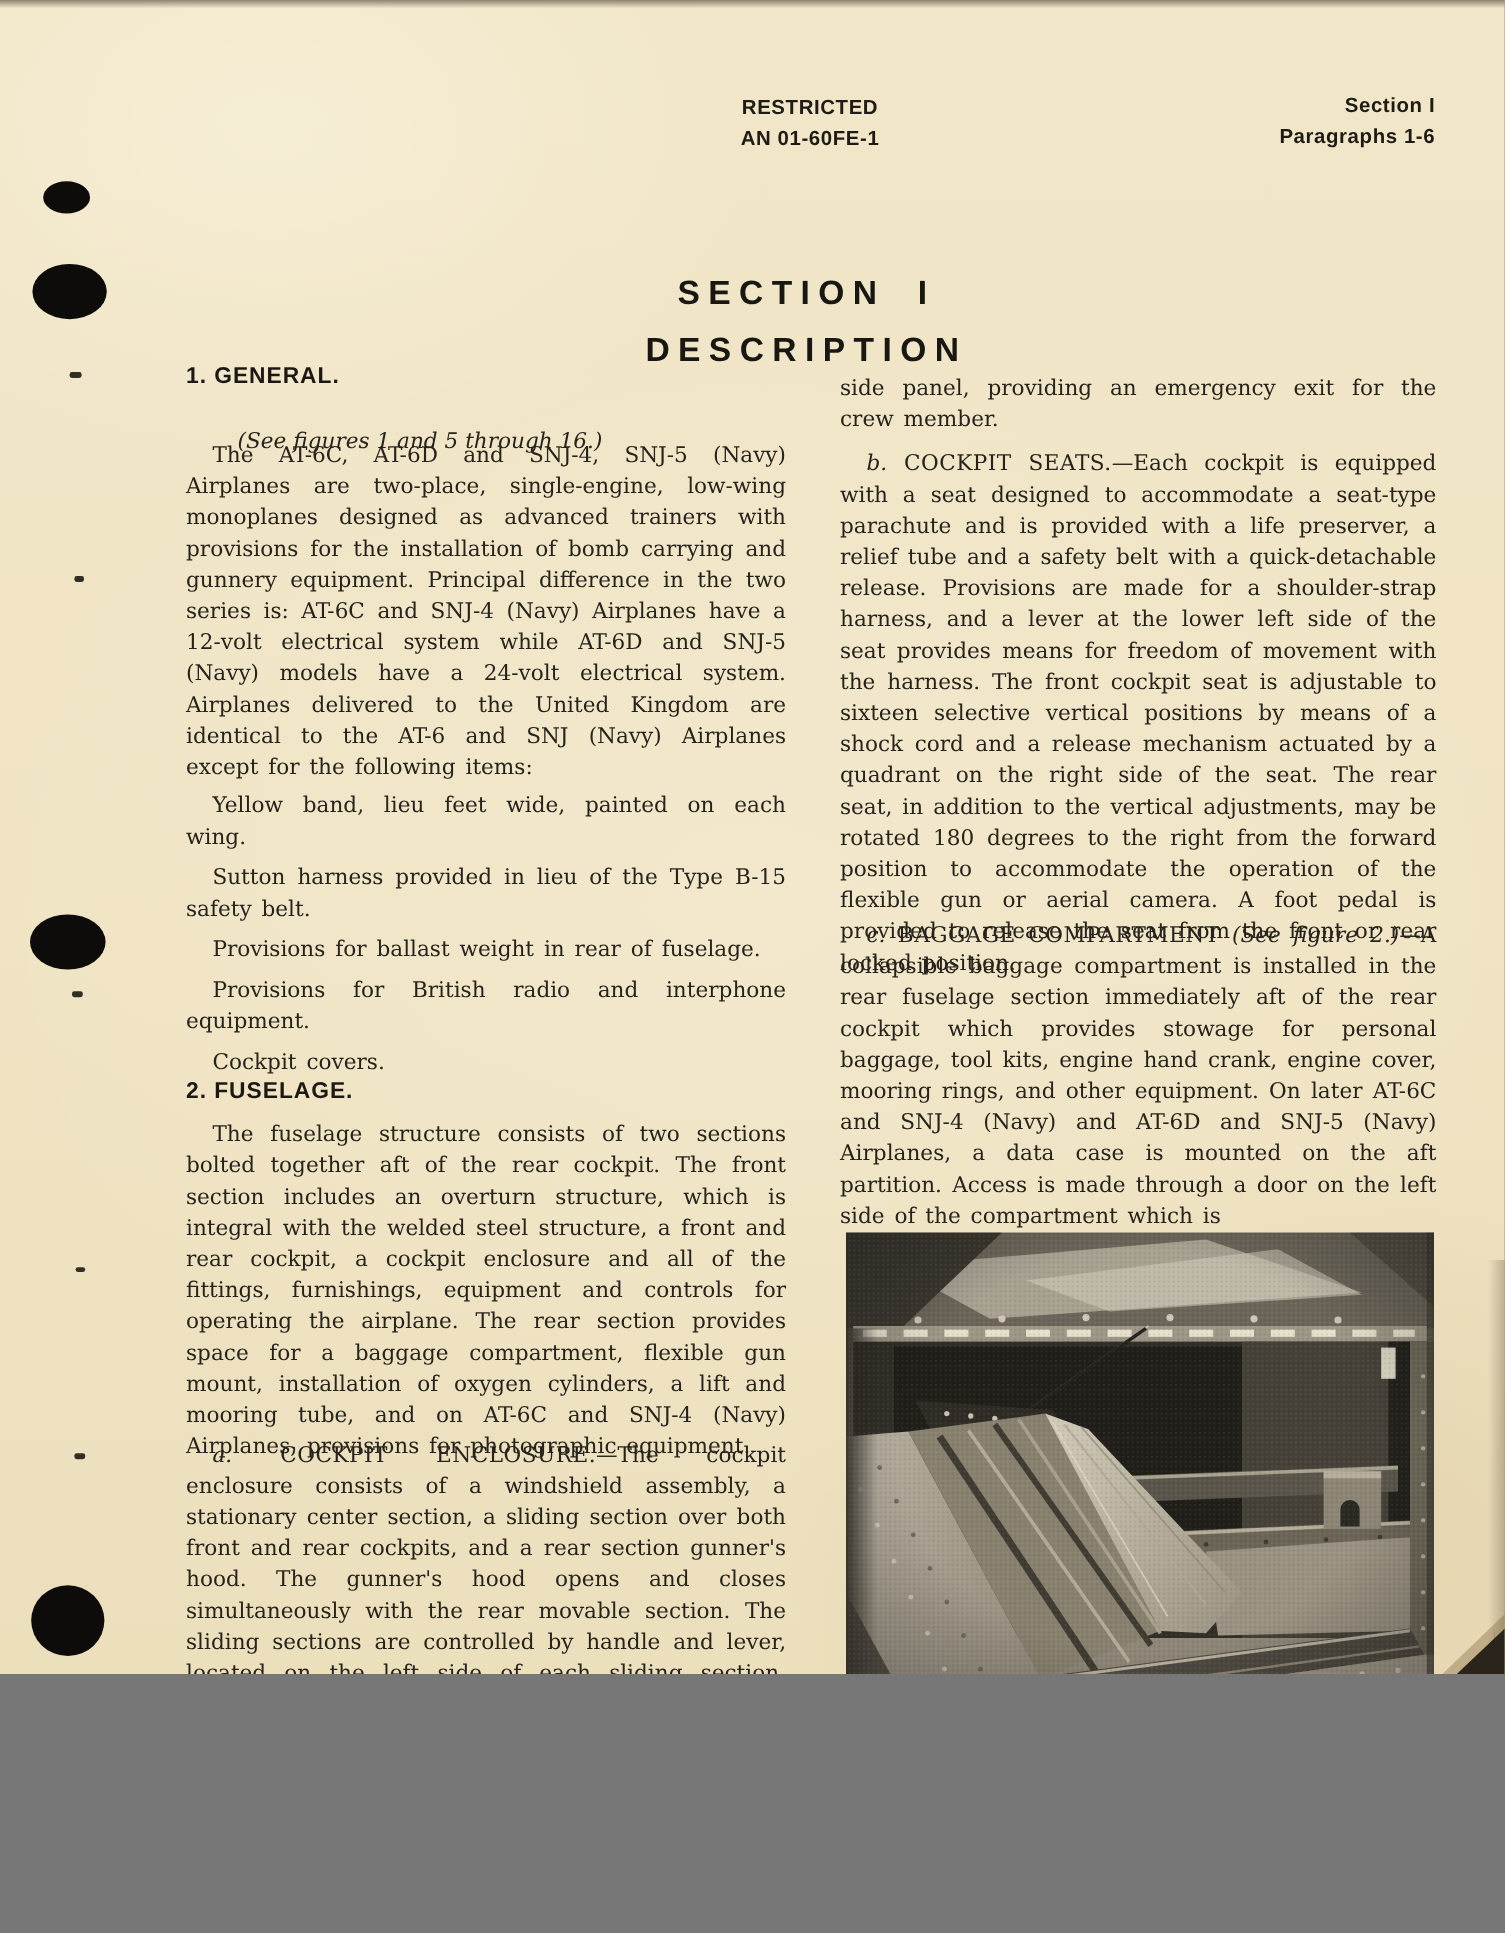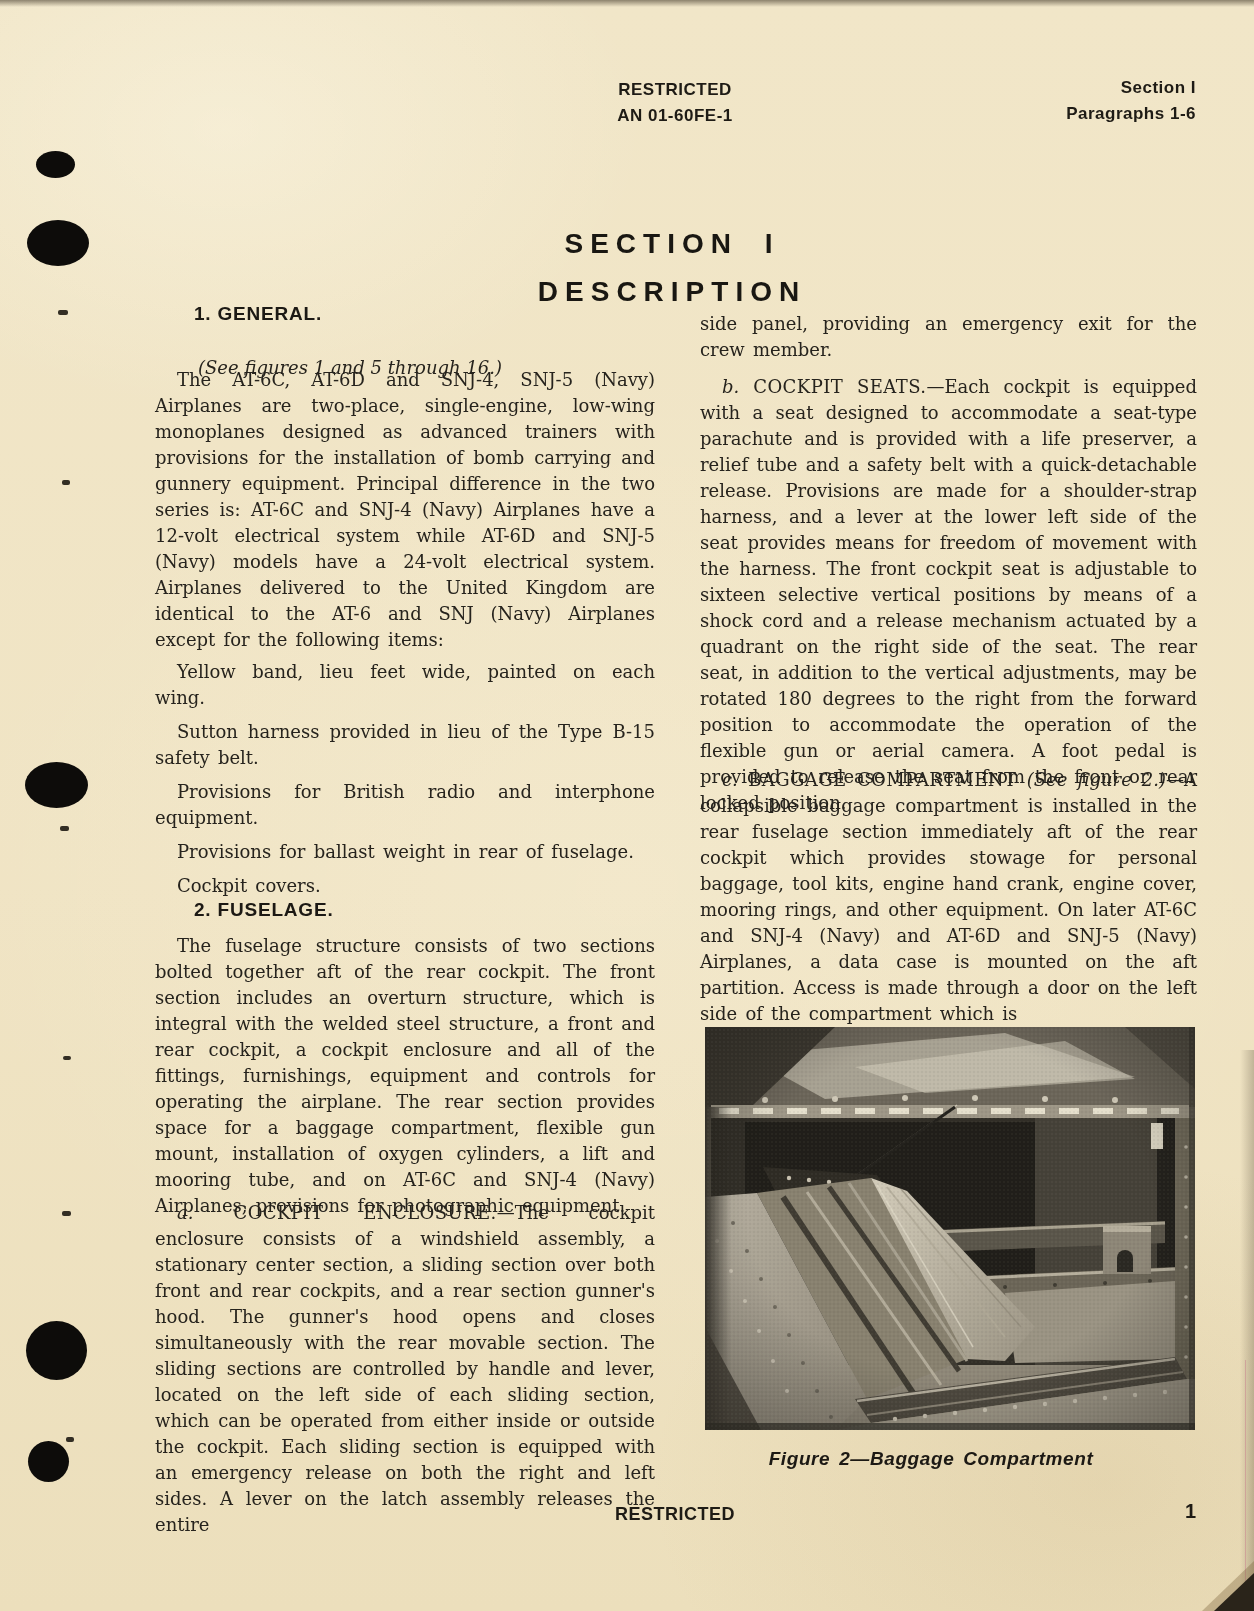--- a/index.html
+++ b/index.html
@@ -1,18 +1,18 @@
 <!DOCTYPE html>
 <html><head>
 <meta charset="utf-8">
 <style>
   html,body{margin:0;padding:0;background:#777;}
   #page{
     position:relative;
-    width:1254px;height:1611px;
+    width:1254px;height:1395px;
     margin:0 auto;
     overflow:hidden;
     background:
       radial-gradient(ellipse 600px 400px at 18% 8%, rgba(255,252,238,.35), rgba(255,252,238,0) 70%),
       radial-gradient(ellipse 700px 500px at 88% 92%, rgba(176,146,86,.14), rgba(176,146,86,0) 65%),
       radial-gradient(ellipse 900px 700px at 50% 55%, rgba(255,250,235,.18), rgba(255,250,235,0) 75%),
       linear-gradient(180deg,#f1e6c8 0%,#f0e4c4 55%,#ecdfbc 100%);
     font-family:"DejaVu Serif", serif;
     color:#26231d;
   }
@@ -36,21 +36,21 @@
   .hdr-right{left:990px;width:206px;text-align:right;font-size:17px;line-height:26px;}
 
   .title{position:absolute;left:377px;width:590px;text-align:center;
     font-family:"Liberation Sans",sans-serif;font-weight:bold;color:#191712;
     font-size:28px;letter-spacing:7px;word-spacing:12px;}
   .blk{position:absolute;}
   .w-left{left:155px;width:500px;}
   .w-right{left:700px;width:497px;}
 
   .shead{font-family:"Liberation Sans",sans-serif;font-weight:bold;
-    font-size:19px;color:#1c1914;letter-spacing:.8px;margin-left:39px;}
+    font-size:19px;color:#1c1914;letter-spacing:.8px;}
   .body-just{font-size:18px;line-height:26px;text-align:justify;
     word-spacing:2.5px;color:#26231d;}
   .indent{text-indent:22px;}
   .note-italic{font-style:italic;font-size:18px;line-height:26px;margin-left:43px;}
   .list-item{font-size:18px;line-height:26px;text-align:justify;word-spacing:2.5px;
     text-indent:22px;margin-bottom:8px;}
   .lead-it{font-style:italic;}
   .caps{letter-spacing:.4px;}
   .fig-it{font-style:italic;}
 
@@ -101,22 +101,22 @@
 
   <div class="blk w-left shead" style="top:303px;">1. GENERAL.</div>
 
   <div class="blk w-left note-italic" style="top:340px;margin-top:15px;">(See figures 1 and 5 through 16.)</div>
 
   <div class="blk w-left body-just indent" style="top:367px;">The AT-6C, AT-6D and SNJ-4, SNJ-5 (Navy) Airplanes are two-place, single-engine, low-wing monoplanes designed as advanced trainers with provisions for the installation of bomb carrying and gunnery equipment. Principal difference in the two series is: AT-6C and SNJ-4 (Navy) Airplanes have a 12-volt electrical system while AT-6D and SNJ-5 (Navy) models have a 24-volt electrical system. Airplanes delivered to the United Kingdom are identical to the AT-6 and SNJ (Navy) Airplanes except for the following items:</div>
 
   <div class="blk w-left" style="top:659px;">
     <div class="list-item">Yellow band, lieu feet wide, painted on each wing.</div>
     <div class="list-item">Sutton harness provided in lieu of the Type B-15 safety belt.</div>
+    <div class="list-item">Provisions for ballast weight in rear of fuselage.</div>
     <div class="list-item">Provisions for British radio and interphone equipment.</div>
-    <div class="list-item">Provisions for ballast weight in rear of fuselage.</div>
     <div class="list-item">Cockpit covers.</div>
   </div>
 
   <div class="blk w-left shead" style="top:899px;">2. FUSELAGE.</div>
 
   <div class="blk w-left body-just indent" style="top:933px;">The fuselage structure consists of two sections bolted together aft of the rear cockpit. The front section includes an overturn structure, which is integral with the welded steel structure, a front and rear cockpit, a cockpit enclosure and all of the fittings, furnishings, equipment and controls for operating the airplane. The rear section provides space for a baggage compartment, flexible gun mount, installation of oxygen cylinders, a lift and mooring tube, and on AT-6C and SNJ-4 (Navy) Airplanes, provisions for photographic equipment.</div>
 
   <div class="blk w-left body-just indent" style="top:1200px;">
     <span class="lead-it">a.</span><span class="caps"> COCKPIT ENCLOSURE.</span><span>—</span><span>The cockpit enclosure consists of a windshield assembly, a stationary center section, a sliding section over both front and rear cockpits, and a rear section gunner's hood. The gunner's hood opens and closes simultaneously with the rear movable section. The sliding sections are controlled by handle and lever, located on the left side of each sliding section, which can be operated from either inside or outside the cockpit. Each sliding section is equipped with an emergency release on both the right and left sides. A lever on the latch assembly releases the entire</span>
   </div>

